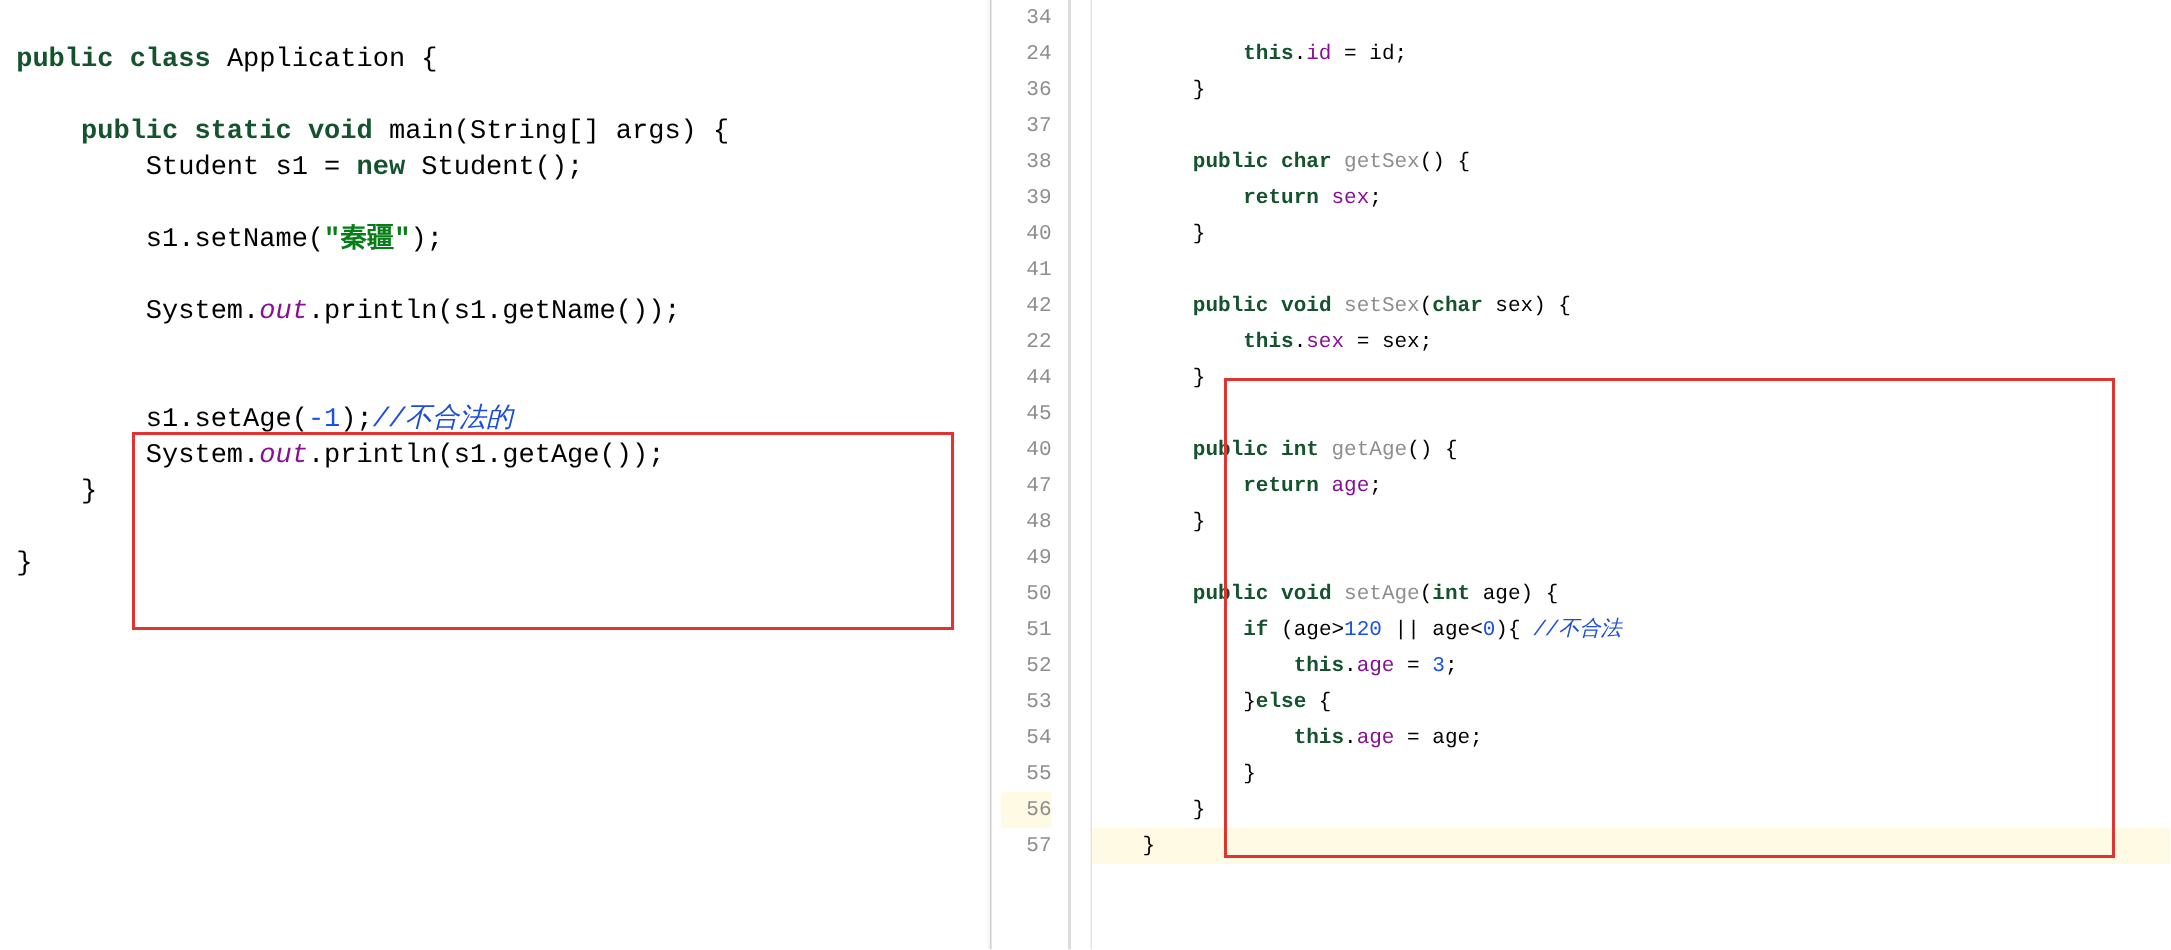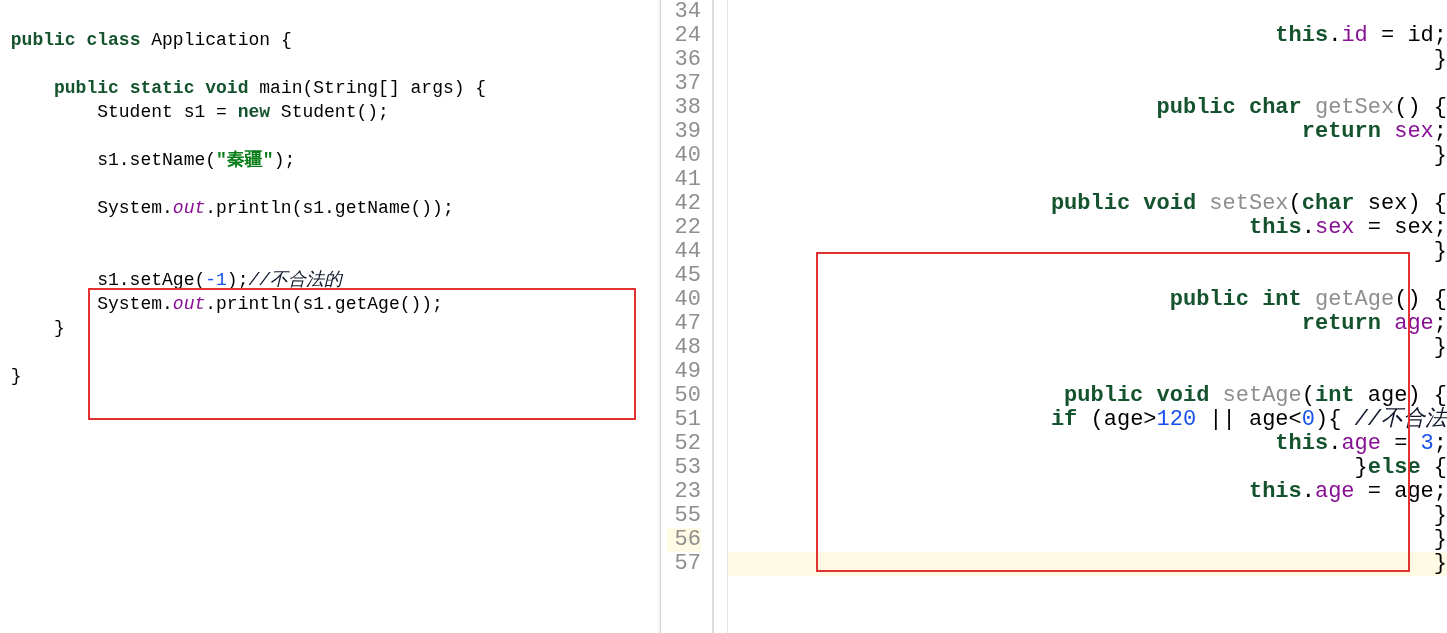--- a/index.html
+++ b/index.html
@@ -1,30 +1,30 @@
 <!DOCTYPE html>
 <html><head>
 <meta charset="utf-8">
 <style>
   html,body{margin:0;padding:0;background:#fff;font-family:Consolas,"Courier New",monospace;font-size:18px;line-height:24px;color:#000;}
   .wrap{display:flex;flex-direction:row;width:1447px;height:633px;}
   .left-pane{width:660px;padding:28px 0 0 0;position:relative;box-sizing:border-box;}
   .divider{width:6px;background:#fff;border-left:1px solid #dcdcdc;position:relative;}
   .divider:before{content:"";position:absolute;left:-4px;top:0;bottom:0;width:4px;background:linear-gradient(to right,rgba(0,0,0,0) 0%,rgba(0,0,0,0.06) 100%);}
-  .right-pane{flex:1;display:flex;flex-direction:row;font-family:Consolas,"Courier New",monospace;font-size:22px;line-height:24px;}
+  .right-pane{flex:1;display:flex;flex-direction:row;font-family:Consolas,"Courier New",monospace;font-size:14px;line-height:24px;}
   .gutter{width:34px;text-align:right;color:#8e8e8e;padding-top:0;user-select:none;}
   .fold{width:26px;border-right:1px solid #e4e4e4;position:relative;}
   .fold span.fold-line{position:absolute;left:11px;top:0;bottom:0;width:2px;background:#dcdcdc;}
-  .rcode{flex:1;position:relative;white-space:pre;text-align:right;}
+  .rcode{flex:1;position:relative;white-space:pre;}
   pre{margin:0;font-family:inherit;white-space:pre;}
   .kw{color:#14532d;font-weight:bold;}
   .field{color:#871094;}
   .num{color:#1750eb;}
   .str{color:#067d17;font-weight:bold;}
-  .comment{color:#0f172a;font-style:italic;}
+  .comment{color:#1d4ed8;font-style:italic;}
   .outk{color:#871094;font-style:italic;text-align:center;}
   .decl{color:#8e8e8e;}
   .red-box{border:2px solid #e33232;position:absolute;}
   .left-red{left:88px;top:288px;width:544px;height:128px;}
   .right-red{position:absolute;border:2px solid #e33232;left:88px;top:252px;width:590px;height:316px;}
   .ln-row{height:24px;}
   .curr-line{background:#fffae3;}
   .right-code-container{position:relative;}
 </style>
 </head>
@@ -69,21 +69,21 @@
       <div class="ln-row">44</div>
       <div class="ln-row">45</div>
       <div class="ln-row">40</div>
       <div class="ln-row">47</div>
       <div class="ln-row">48</div>
       <div class="ln-row">49</div>
       <div class="ln-row">50</div>
       <div class="ln-row">51</div>
       <div class="ln-row">52</div>
       <div class="ln-row">53</div>
-      <div class="ln-row">23</div>
+      <div class="ln-row">54</div>
       <div class="ln-row">55</div>
       <div class="ln-row curr-line">56</div>
       <div class="ln-row">57</div>
     </div>
     <div class="fold">
         <span class="fold-line"></span>
       </div>
     <div class="rcode right-code-container">
 <pre>            <span class="kw">this</span><span>.</span><span class="field">id</span><span> = id;</span>
         <span>}</span>

